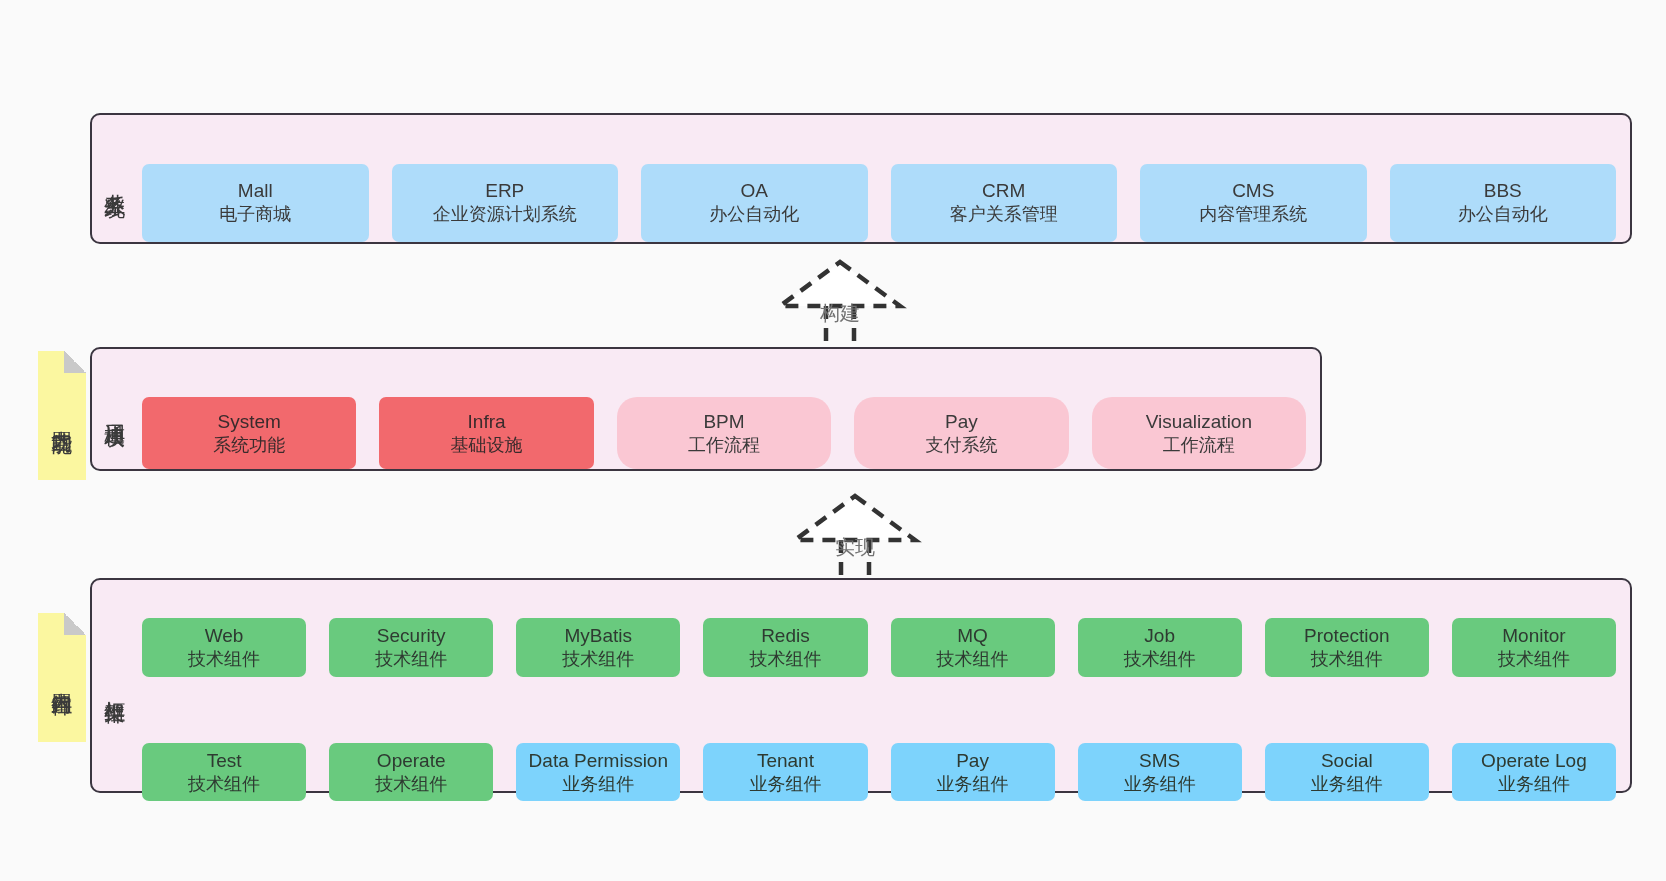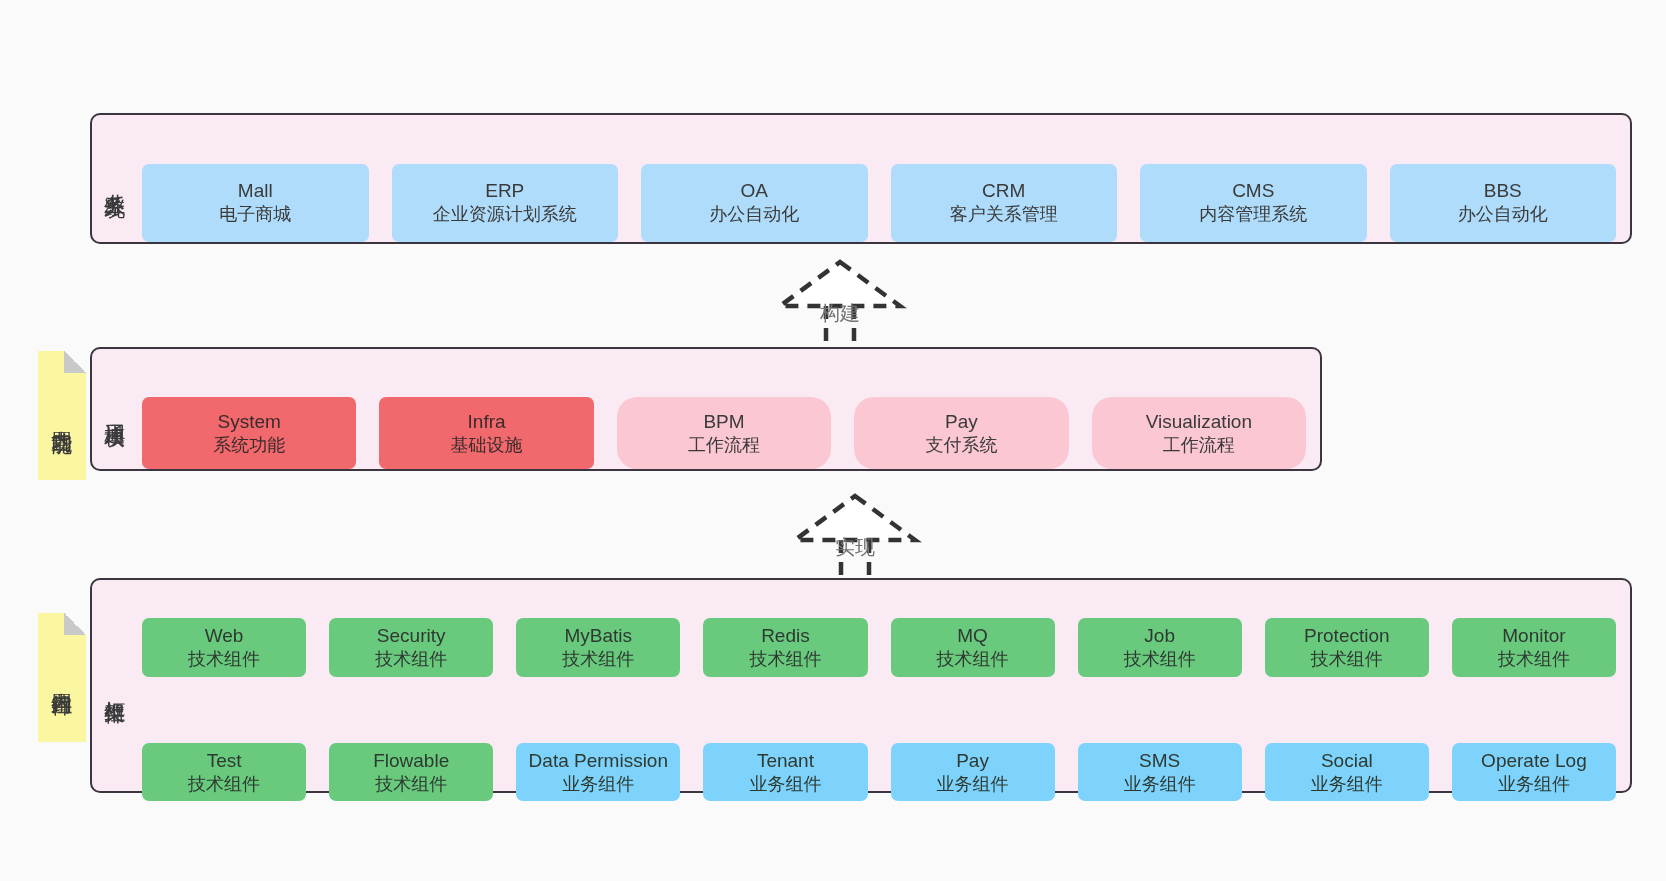--- a/index.html
+++ b/index.html
@@ -254,21 +254,21 @@
           <span class="t2">技术组件</span>
         </div>
       </div>
 
       <div class="row h-frame">
         <div class="card c-green">
           <span class="t1">Test</span>
           <span class="t2">技术组件</span>
         </div>
         <div class="card c-green">
-          <span class="t1">Flowable</span>
+          <span class="t1">Operate</span>
           <span class="t2">技术组件</span>
         </div>
         <div class="card c-greenlight">
           <span class="t1">Data Permission</span>
           <span class="t2">业务组件</span>
         </div>
         <div class="card c-greenlight">
           <span class="t1">Tenant</span>
           <span class="t2">业务组件</span>
         </div>

